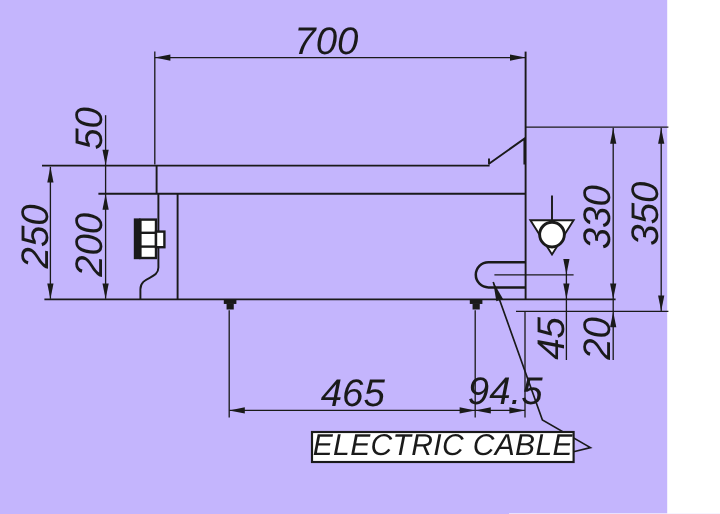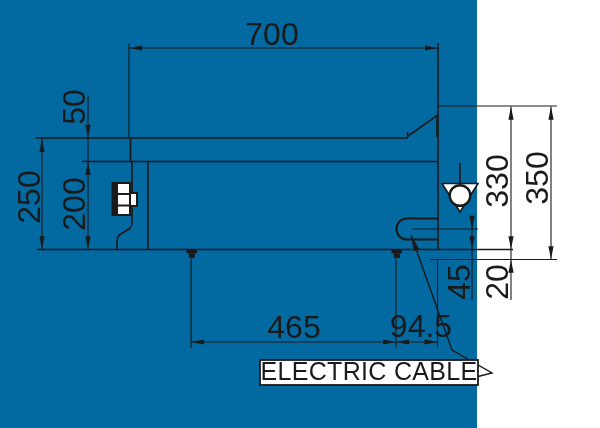--- a/index.html
+++ b/index.html
@@ -1,16 +1,16 @@
 <!DOCTYPE html>
 <html><head>
 <meta charset="utf-8">
 <style>
   html, body { margin: 0; padding: 0; background: #ffffff; }
-  .stage { width: 477px; height: 428px; background: #0369a1; position: relative; }
+  .stage { width: 556px; height: 428px; background: #c4b5fd; position: relative; font-style: italic; }
   svg { display: block; }
   text {
     font-family: "Liberation Sans", sans-serif;
     font-size: 32px;
     fill: #1a1a1a;
   }
   .obj  { stroke: #1a1a1a; stroke-width: 1.6; fill: none; }
   .obj2 { stroke: #1a1a1a; stroke-width: 2.1; fill: none; }
   .dim  { stroke: #1a1a1a; stroke-width: 1.1; fill: none; }
   .ldr  { stroke: #1a1a1a; stroke-width: 1.4; fill: none; }

